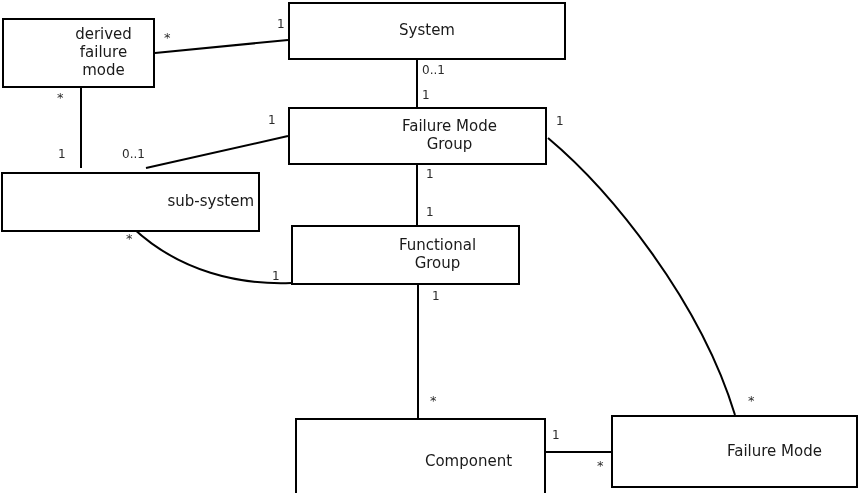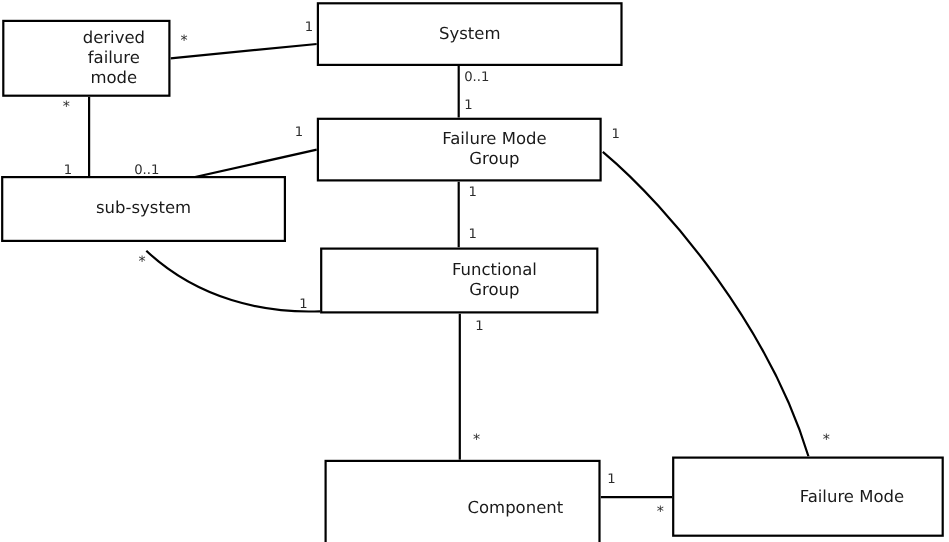--- a/index.html
+++ b/index.html
@@ -84,24 +84,24 @@
 failure
 mode</div>
       </div>
       <div class="uml-class " style="left: 288px; top: 2px; width: 278px; height: 58px; border-color: rgb(0, 0, 0); background: rgb(255, 255, 255);">
         <div class="uml-class-name" style="color: rgb(26, 26, 26);">System</div>
       </div>
       <div class="uml-class shift-r32" style="left: 288px; top: 107px; width: 259px; height: 58px; border-color: rgb(0, 0, 0); background: rgb(255, 255, 255);">
         <div class="uml-class-name" style="color: rgb(26, 26, 26);">Failure Mode
 Group</div>
       </div>
-      <div class="uml-class " style="left: 1px; top: 160px; width: 259px; height: 60px; border-color: rgb(0, 0, 0); background: rgb(255, 255, 255);">
+      <div class="uml-class " style="left: 1px; top: 172px; width: 259px; height: 60px; border-color: rgb(0, 0, 0); background: rgb(255, 255, 255); justify-content: flex-end;">
         <div class="uml-class-name" style="color: rgb(26, 26, 26);">sub-system</div>
       </div>
-      <div class="uml-class shift-r32" style="left: 291px; top: 225px; width: 253px; height: 60px; border-color: rgb(0, 0, 0); background: rgb(255, 255, 255);">
+      <div class="uml-class shift-r32" style="left: 291px; top: 225px; width: 229px; height: 60px; border-color: rgb(0, 0, 0); background: rgb(255, 255, 255);">
         <div class="uml-class-name" style="color: rgb(26, 26, 26);">Functional
 Group</div>
       </div>
       <div class="uml-class shift-r36" style="left: 295px; top: 418px; width: 251px; height: 88px; border-color: rgb(0, 0, 0); background: rgb(255, 255, 255); padding-left: 24px;">
         <div class="uml-class-name" style="color: rgb(26, 26, 26);">Component</div>
       </div>
       <div class="uml-class shift-r40" style="left: 611px; top: 415px; width: 247px; height: 73px; border-color: rgb(0, 0, 0); background: rgb(255, 255, 255);">
         <div class="uml-class-name" style="color: rgb(26, 26, 26);">Failure Mode</div>
       </div>
     </div>

